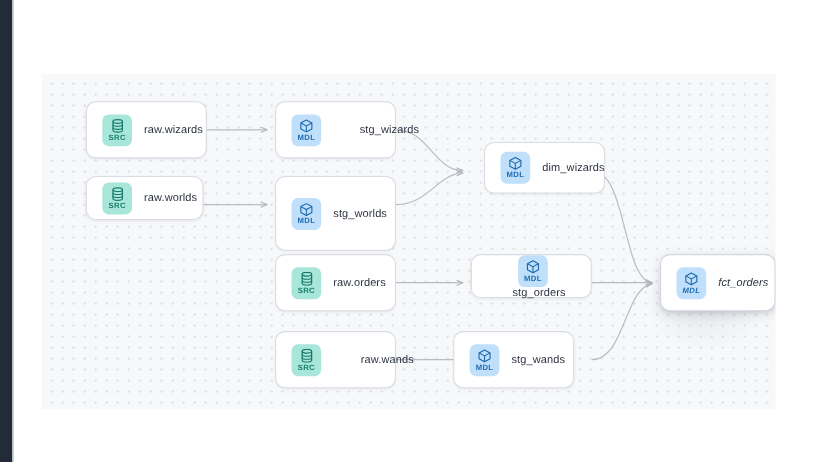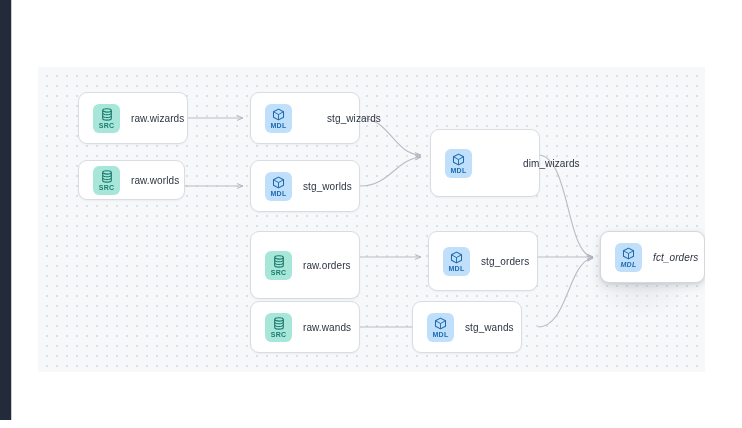--- a/index.html
+++ b/index.html
@@ -168,35 +168,35 @@
                 <ellipse cx="6" cy="2.4" rx="4.3" ry="1.7" fill="none" stroke="#16796a" stroke-width="1.1"></ellipse>
                 <path d="M1.7,2.4 L1.7,10.4 C1.7,11.3 3.6,12.1 6,12.1 C8.4,12.1 10.3,11.3 10.3,10.4 L10.3,2.4" fill="none" stroke="#16796a" stroke-width="1.1"></path>
                 <path d="M1.7,5.2 C1.7,6.1 3.6,6.8 6,6.8 C8.4,6.8 10.3,6.1 10.3,5.2" fill="none" stroke="#16796a" stroke-width="1"></path>
                 <path d="M1.7,8 C1.7,8.9 3.6,9.6 6,9.6 C8.4,9.6 10.3,8.9 10.3,8" fill="none" stroke="#16796a" stroke-width="1"></path>
               </svg>
             </span>
             <span class="badge-text">SRC</span>
           </div>
           <span class="node-label">raw.worlds</span>
         </div>
-        <div class="node" style="left: 212px; top: 164px; width: 110px; height: 68px; text-align: center;">
+        <div class="node" style="left: 212px; top: 164px; width: 110px; height: 52px; text-align: center;">
           <div class="badge src">
             <span>
               <svg width="12" height="13" viewBox="0 0 12 13" aria-hidden="true">
                 <ellipse cx="6" cy="2.4" rx="4.3" ry="1.7" fill="none" stroke="#16796a" stroke-width="1.1"></ellipse>
                 <path d="M1.7,2.4 L1.7,10.4 C1.7,11.3 3.6,12.1 6,12.1 C8.4,12.1 10.3,11.3 10.3,10.4 L10.3,2.4" fill="none" stroke="#16796a" stroke-width="1.1"></path>
                 <path d="M1.7,5.2 C1.7,6.1 3.6,6.8 6,6.8 C8.4,6.8 10.3,6.1 10.3,5.2" fill="none" stroke="#16796a" stroke-width="1"></path>
                 <path d="M1.7,8 C1.7,8.9 3.6,9.6 6,9.6 C8.4,9.6 10.3,8.9 10.3,8" fill="none" stroke="#16796a" stroke-width="1"></path>
               </svg>
             </span>
             <span class="badge-text">SRC</span>
           </div>
           <span class="node-label">raw.orders</span>
         </div>
-        <div class="node" style="left: 212px; top: 234px; width: 110px; height: 52px;">
+        <div class="node" style="left: 212px; top: 234px; width: 110px; height: 52px; gap: 25px;">
           <div class="badge src">
             <span>
               <svg width="12" height="13" viewBox="0 0 12 13" aria-hidden="true">
                 <ellipse cx="6" cy="2.4" rx="4.3" ry="1.7" fill="none" stroke="#16796a" stroke-width="1.1"></ellipse>
                 <path d="M1.7,2.4 L1.7,10.4 C1.7,11.3 3.6,12.1 6,12.1 C8.4,12.1 10.3,11.3 10.3,10.4 L10.3,2.4" fill="none" stroke="#16796a" stroke-width="1.1"></path>
                 <path d="M1.7,5.2 C1.7,6.1 3.6,6.8 6,6.8 C8.4,6.8 10.3,6.1 10.3,5.2" fill="none" stroke="#16796a" stroke-width="1"></path>
                 <path d="M1.7,8 C1.7,8.9 3.6,9.6 6,9.6 C8.4,9.6 10.3,8.9 10.3,8" fill="none" stroke="#16796a" stroke-width="1"></path>
               </svg>
             </span>
             <span class="badge-text">SRC</span>
@@ -209,34 +209,34 @@
               <svg width="13" height="13" viewBox="0 0 14 14" aria-hidden="true">
                 <path d="M7,1.2 L12.4,4.1 L12.4,9.9 L7,12.8 L1.6,9.9 L1.6,4.1 Z" fill="none" stroke="#1b68ad" stroke-width="1.1" stroke-linejoin="round"></path>
                 <path d="M1.6,4.1 L7,7 L12.4,4.1" fill="none" stroke="#1b68ad" stroke-width="1"></path>
                 <path d="M7,7 L7,12.8" fill="none" stroke="#1b68ad" stroke-width="1"></path>
               </svg>
             </span>
             <span class="badge-text">MDL</span>
           </div>
           <span class="node-label">stg_wizards</span>
         </div>
-        <div class="node" style="left: 212px; top: 93px; width: 110px; height: 52px;">
+        <div class="node" style="left: 212px; top: 93px; width: 110px; height: 68px;">
           <div class="badge mdl">
             <span>
               <svg width="13" height="13" viewBox="0 0 14 14" aria-hidden="true">
                 <path d="M7,1.2 L12.4,4.1 L12.4,9.9 L7,12.8 L1.6,9.9 L1.6,4.1 Z" fill="none" stroke="#1b68ad" stroke-width="1.1" stroke-linejoin="round"></path>
                 <path d="M1.6,4.1 L7,7 L12.4,4.1" fill="none" stroke="#1b68ad" stroke-width="1"></path>
                 <path d="M7,7 L7,12.8" fill="none" stroke="#1b68ad" stroke-width="1"></path>
               </svg>
             </span>
             <span class="badge-text">MDL</span>
           </div>
           <span class="node-label">stg_worlds</span>
         </div>
-        <div class="node" style="left: 390px; top: 164px; width: 110px; height: 60px;">
+        <div class="node" style="left: 390px; top: 164px; width: 110px; height: 40px; flex-direction: column;">
           <div class="badge mdl">
             <span>
               <svg width="13" height="13" viewBox="0 0 14 14" aria-hidden="true">
                 <path d="M7,1.2 L12.4,4.1 L12.4,9.9 L7,12.8 L1.6,9.9 L1.6,4.1 Z" fill="none" stroke="#1b68ad" stroke-width="1.1" stroke-linejoin="round"></path>
                 <path d="M1.6,4.1 L7,7 L12.4,4.1" fill="none" stroke="#1b68ad" stroke-width="1"></path>
                 <path d="M7,7 L7,12.8" fill="none" stroke="#1b68ad" stroke-width="1"></path>
               </svg>
             </span>
             <span class="badge-text">MDL</span>
           </div>
@@ -248,21 +248,21 @@
               <svg width="13" height="13" viewBox="0 0 14 14" aria-hidden="true">
                 <path d="M7,1.2 L12.4,4.1 L12.4,9.9 L7,12.8 L1.6,9.9 L1.6,4.1 Z" fill="none" stroke="#1b68ad" stroke-width="1.1" stroke-linejoin="round"></path>
                 <path d="M1.6,4.1 L7,7 L12.4,4.1" fill="none" stroke="#1b68ad" stroke-width="1"></path>
                 <path d="M7,7 L7,12.8" fill="none" stroke="#1b68ad" stroke-width="1"></path>
               </svg>
             </span>
             <span class="badge-text">MDL</span>
           </div>
           <span class="node-label">stg_wands</span>
         </div>
-        <div class="node" style="left: 392px; top: 62px; width: 110px; height: 68px; gap: 40px;">
+        <div class="node" style="left: 402px; top: 62px; width: 110px; height: 47px;">
           <div class="badge mdl">
             <span>
               <svg width="13" height="13" viewBox="0 0 14 14" aria-hidden="true">
                 <path d="M7,1.2 L12.4,4.1 L12.4,9.9 L7,12.8 L1.6,9.9 L1.6,4.1 Z" fill="none" stroke="#1b68ad" stroke-width="1.1" stroke-linejoin="round"></path>
                 <path d="M1.6,4.1 L7,7 L12.4,4.1" fill="none" stroke="#1b68ad" stroke-width="1"></path>
                 <path d="M7,7 L7,12.8" fill="none" stroke="#1b68ad" stroke-width="1"></path>
               </svg>
             </span>
             <span class="badge-text">MDL</span>
           </div>

